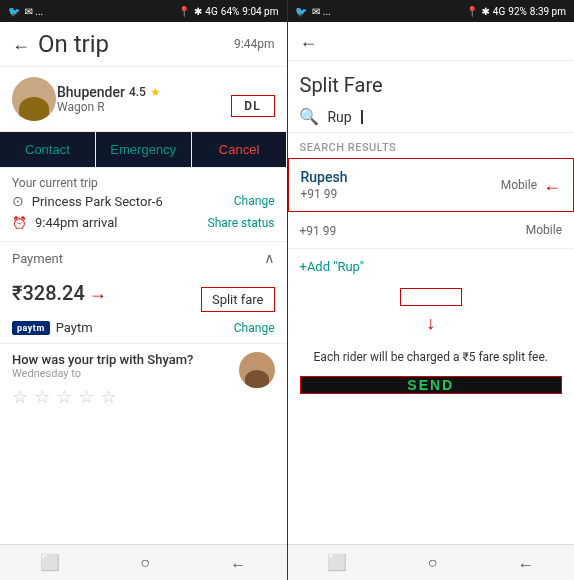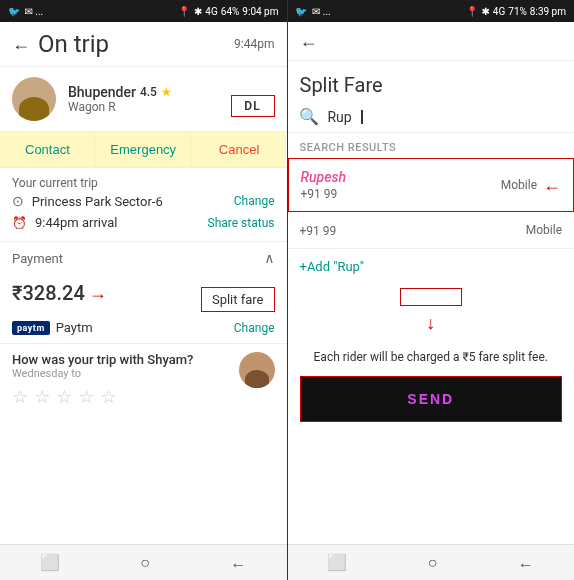--- a/index.html
+++ b/index.html
@@ -54,21 +54,21 @@
     .header-left { display: flex; align-items: center; gap: 8px; }
     .back-arrow { font-size: 18px; color: #333; cursor: pointer; }
     .header-title { font-size: 24px; font-weight: 400; color: #333; }
     .header-time { font-size: 12px; color: #666; }
 
     
     .driver-info {
       padding: 10px 12px;
       display: flex;
       align-items: center;
-      gap: 12px;
+      gap: 1px;
       border-bottom: 1px solid #eee;
     }
     .driver-avatar {
       width: 44px;
       height: 44px;
       border-radius: 50%;
       background: #c8a882;
       overflow: hidden;
       flex-shrink: 0;
       display: flex;
@@ -103,21 +103,21 @@
       border-bottom: 1px solid #eee;
     }
     .action-btn {
       flex: 1;
       padding: 10px 4px;
       text-align: center;
       font-size: 13px;
       font-weight: 500;
       cursor: pointer;
       border: none;
-      background: #fef9c3;
+      background: #0f172a;
     }
     .btn-contact { color: #009688; }
     .btn-emergency { color: #009688; border-left: 1px solid #eee; border-right: 1px solid #eee; }
     .btn-cancel { color: #F44336; }
 
     
     .trip-section {
       padding: 8px 12px;
       border-bottom: 1px solid #eee;
     }
@@ -258,21 +258,21 @@
       padding: 10px 12px;
       border-bottom: 1px solid #f0f0f0;
       display: flex;
       align-items: center;
       justify-content: space-between;
       cursor: pointer;
     }
     .result-item.highlighted {
       border: 1.5px solid #c00;
     }
-    .result-name { font-size: 14px; color: #ec4899; font-weight: 500; font-style: italic; }
+    .result-name { font-size: 14px; color: #0c4a6e; font-weight: 500; }
     .result-phone { font-size: 12px; color: #666; margin-top: 2px; }
     .result-type { font-size: 12px; color: #666; }
 
     .add-option {
       padding: 10px 12px;
       font-size: 13px;
       color: #009688;
       cursor: pointer;
     }
 
@@ -280,24 +280,23 @@
       padding: 8px 12px 6px;
       font-size: 12px;
       color: #333;
       text-align: center;
       margin-top: 4px;
     }
 
     .send-btn {
       margin: 6px 12px;
       background: #111;
-      color: #d946ef;
+      color: #22c55e;
       border: none;
       width: calc(100% - 24px);
-      padding: 14px;
       font-size: 14px;
       font-weight: 700;
       letter-spacing: 2px;
       cursor: pointer;
       border: 1.5px solid #c00;
     }
 
     .red-box-label {
       border: 1.5px solid #c00;
       display: inline-block;
@@ -439,21 +438,21 @@
 
   <div class="status-bar">
     <div class="left">
       <span>🐦</span>
       <span>✉ ...</span>
     </div>
     <div class="right">
       <span>📍</span>
       <span>✱</span>
       <span>4G</span>
-      <span>71%</span>
+      <span>92%</span>
       <span>8:39 pm</span>
     </div>
   </div>
 
   <div class="split-fare-header">
     <span class="back-arrow">←</span>
   </div>
   <div class="split-fare-title">Split Fare</div>
 
   <div class="search-bar">

